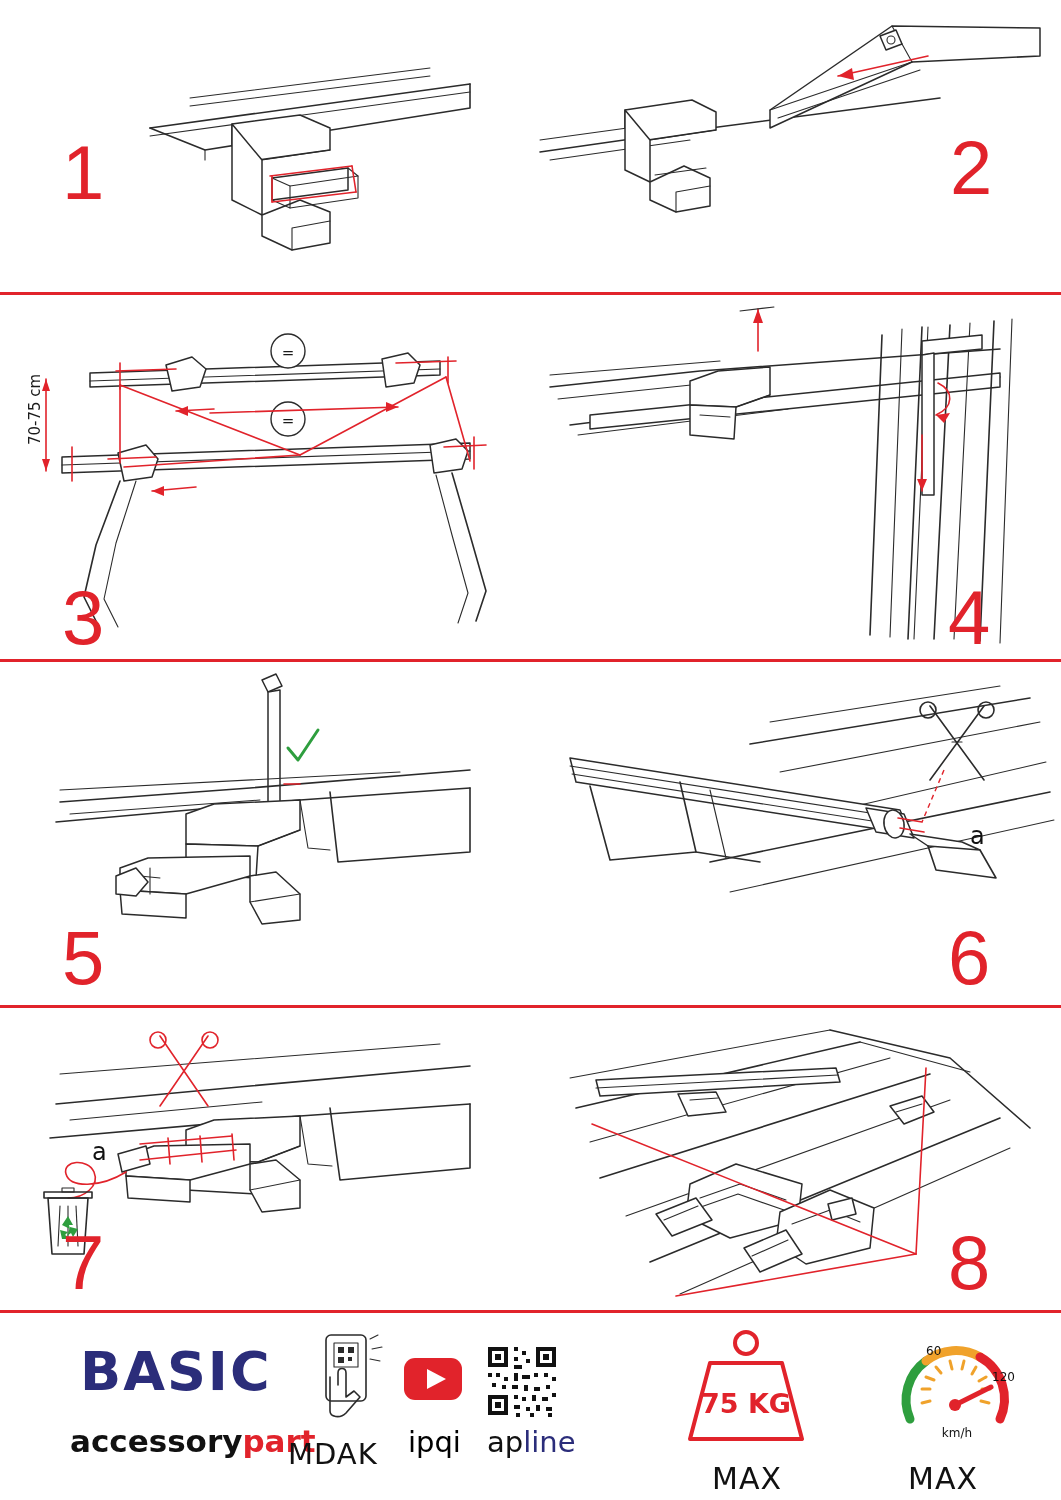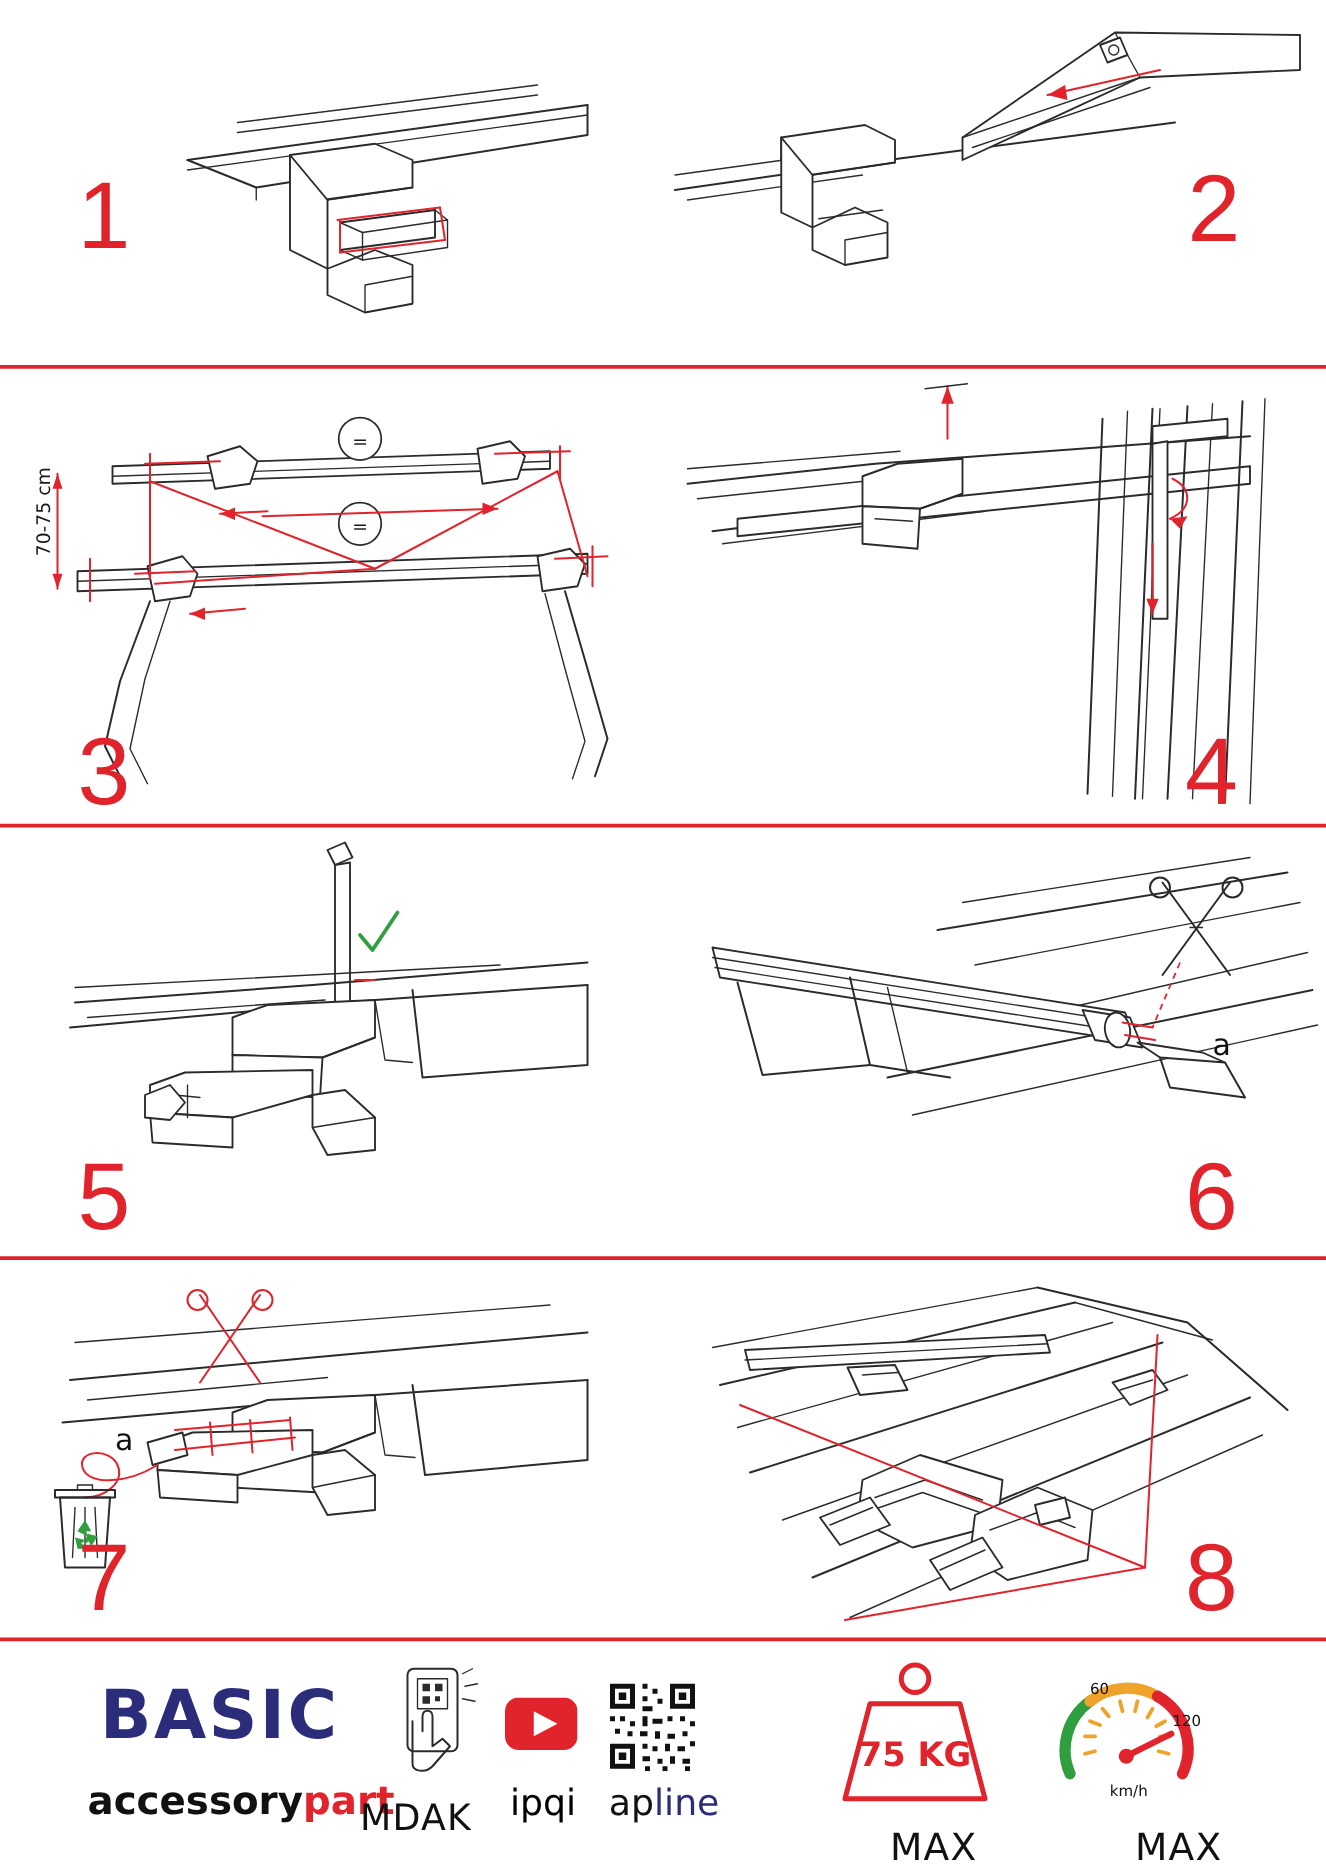--- a/index.html
+++ b/index.html
@@ -103,22 +103,22 @@
     font-family: "DejaVu Sans", sans-serif;
     font-size: 29px;
     color: #2b2d7a;
   }
   .brand-apline .ap { color: #111111; }
   .brand-apline .line { color: #2b2d7a; margin-top: 41px; }
 
   .icon-phone { position: absolute; left: 312px; top: 20px; }
   .icon-youtube { position: absolute; left: 404px; top: 45px; }
   .icon-qr { position: absolute; left: 486px; top: 32px; }
-  .icon-weight { position: absolute; left: 666px; top: 14px; }
-  .icon-speed { position: absolute; left: 842px; top: 20px; }
+  .icon-weight { position: absolute; left: 680px; top: 14px; }
+  .icon-speed { position: absolute; left: 896px; top: 20px; }
 
   .max-label {
     position: absolute;
     font-family: "DejaVu Sans", sans-serif;
     font-size: 30px;
     color: #111111;
     letter-spacing: 1px;
   }
   .max-1 { left: 712px; top: 148px; }
   .max-2 { left: 908px; top: 148px; }

